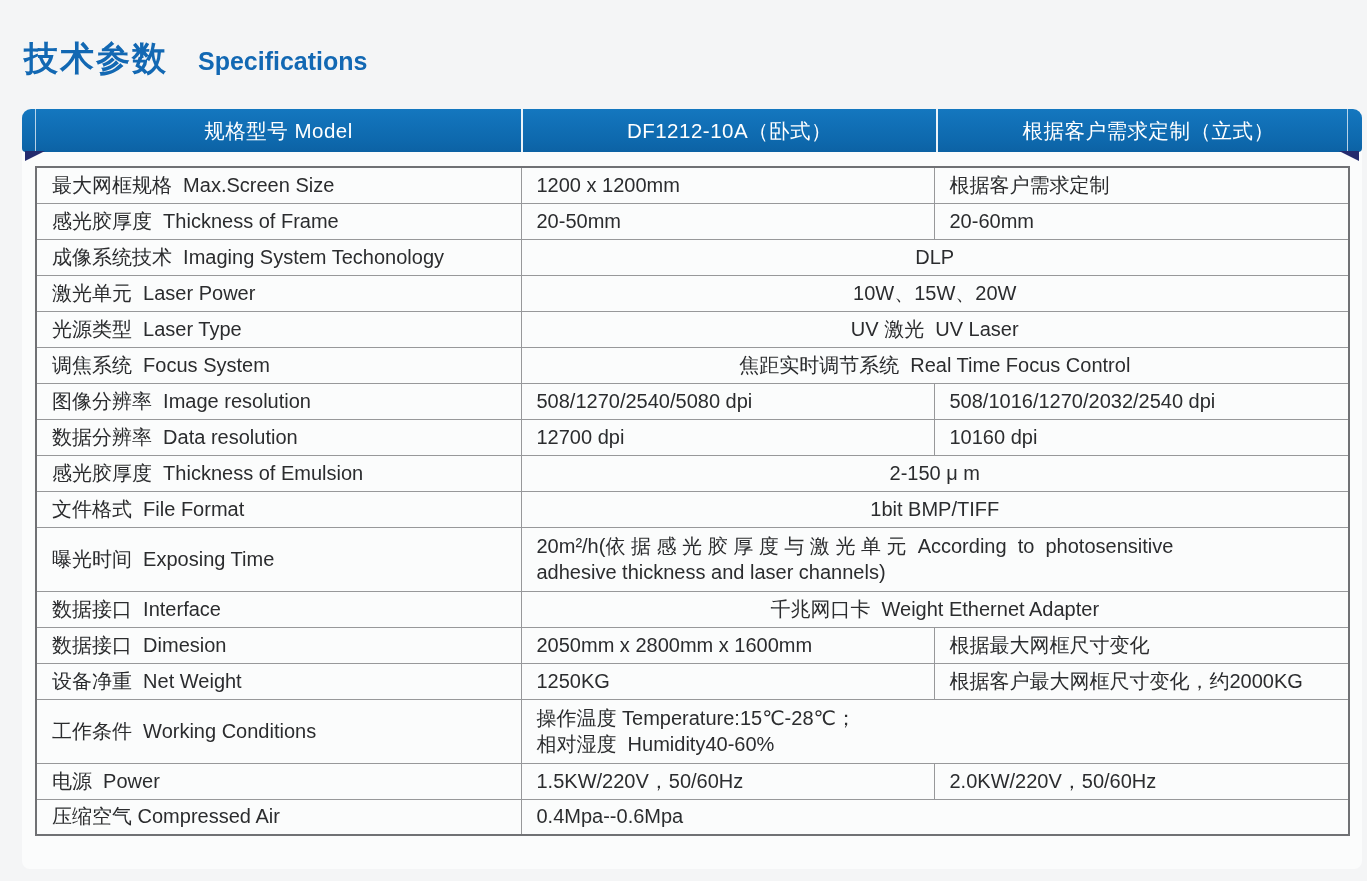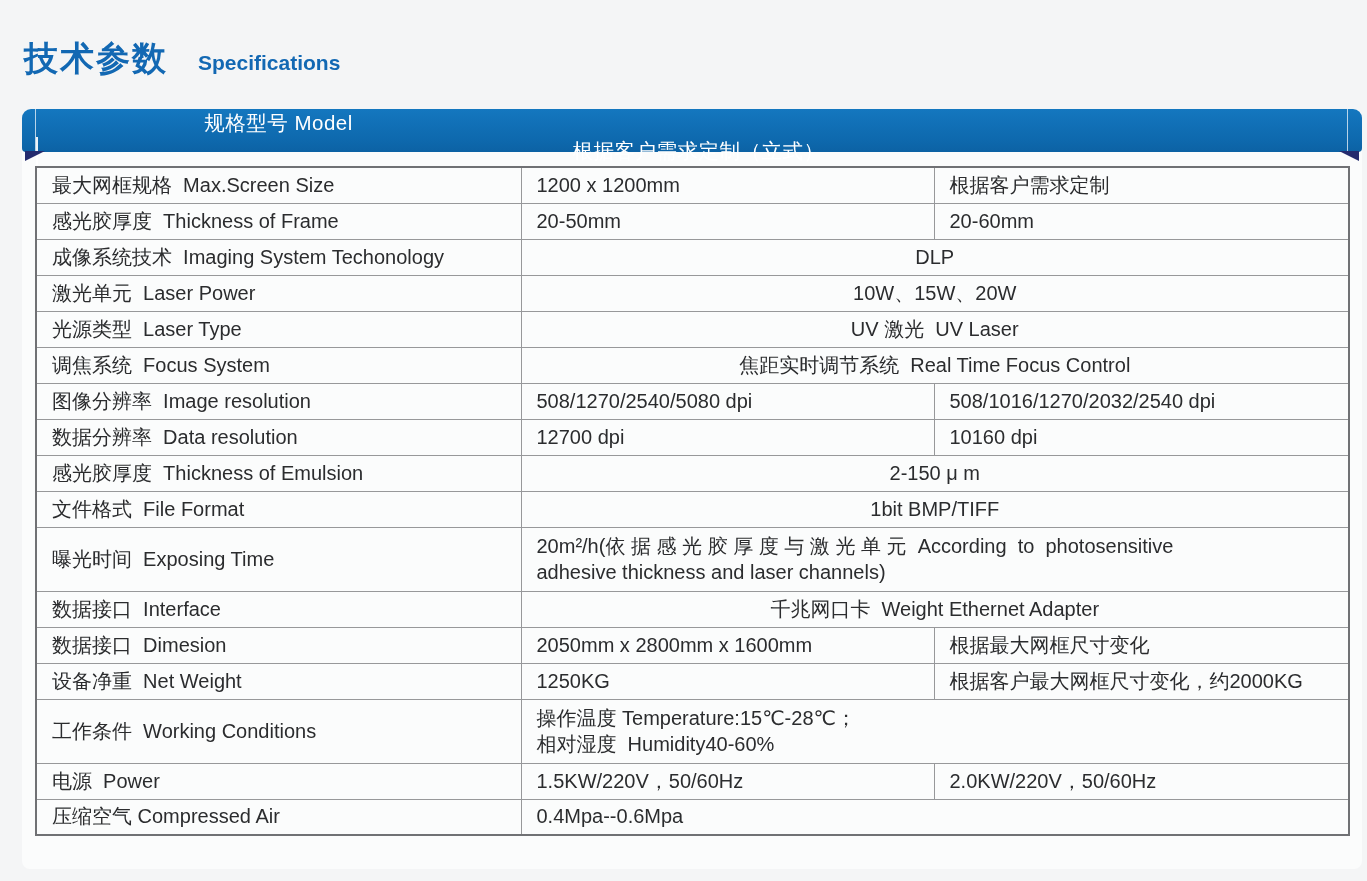--- a/index.html
+++ b/index.html
@@ -13,33 +13,32 @@
   .panel{
     position:absolute;left:22px;top:151px;width:1340px;height:718px;
     background:#fbfcfc;border-radius:0 0 8px 8px;
   }
   
   .title-row{
     position:absolute;left:24px;top:36px;
     display:flex;align-items:baseline;gap:30px;
   }
   .title-zh{font-size:34px;font-weight:bold;color:#1268b3;letter-spacing:2px;}
-  .title-en{font-size:21px;font-weight:600;color:#1268b3;}
+  .title-en{font-size:25px;font-weight:600;color:#1268b3;}
   
   .ribbon{
     position:absolute;left:22px;top:109px;width:1340px;height:43px;
     background:linear-gradient(180deg,#1477bf 0%,#0e69ae 70%,#0c62a4 100%);
     border-radius:9px 9px 4px 4px;
   }
   .ribbon-inner{
     position:absolute;left:13px;right:14px;top:0;bottom:0;
     display:flex;
     border-left:1px solid rgba(255,255,255,.7);
     border-right:1px solid rgba(255,255,255,.7);
-    flex-direction:column;
   }
   .ribbon-cell{
     display:flex;align-items:center;justify-content:center;
     color:#ffffff;font-size:20.5px;letter-spacing:.5px;
     height:100%;
   }
   .rc1{width:485px;}
   .rc2{width:413px;border-left:2px solid rgba(255,255,255,.92);}
   .rc3{flex:1;border-left:2px solid rgba(255,255,255,.92);padding-left:12px;}
   .fold{
@@ -74,20 +73,21 @@
 <div class="panel"></div>
 
 <div class="title-row">
   <span class="title-zh">技术参数</span>
   <span class="title-en">Specifications</span>
 </div>
 
 <div class="ribbon">
   <div class="ribbon-inner">
     <div class="ribbon-cell rc1">规格型号 Model</div>
+    <div class="ribbon-cell rc2">DF1212-10A（卧式）</div>
     <div class="ribbon-cell rc3">根据客户需求定制（立式）</div>
   </div>
   <div class="fold fold-left"></div>
   <div class="fold fold-right"></div>
 </div>
 
 <table class="spec-table">
   <colgroup>
     <col style="width:485px">
       <col style="width:413px">

